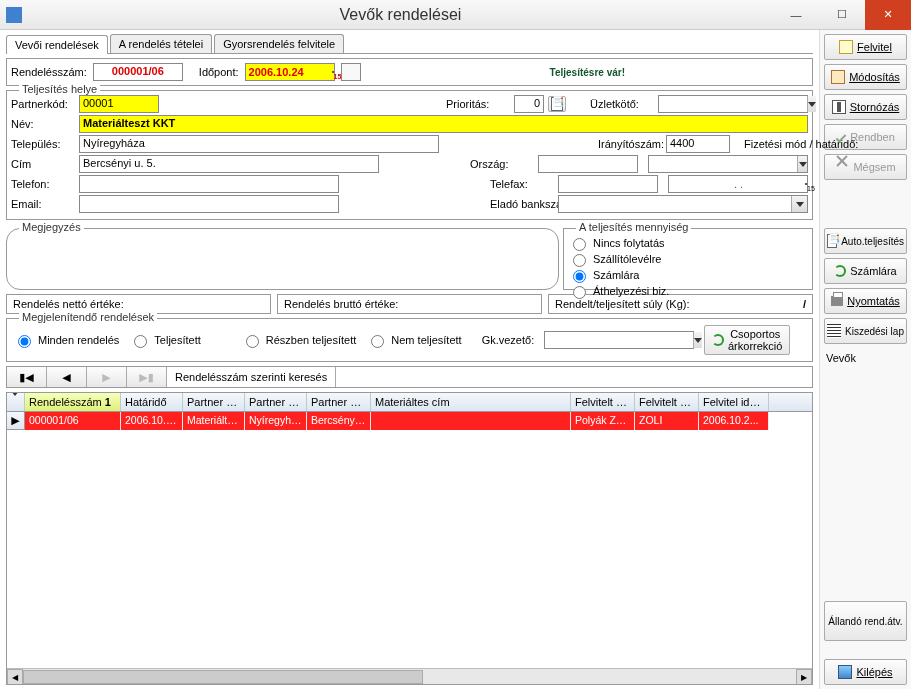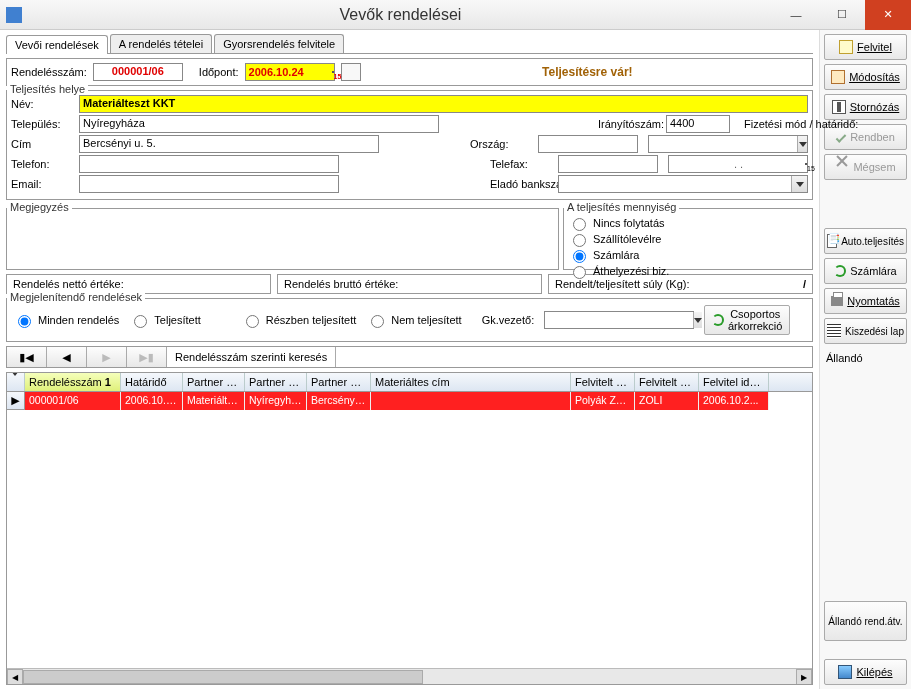--- a/index.html
+++ b/index.html
@@ -22,25 +22,25 @@
 .tabs { display:flex; border-bottom:1px solid #999; }
 .tab { padding: 3px 8px; border:1px solid #999; border-bottom:none; margin-right:2px; background:#eee; cursor:pointer; border-radius:3px 3px 0 0; }
 .tab.active { background:#fff; position:relative; top:1px; }
 
 
 .headrow { display:flex; align-items:center; gap:6px; border:1px solid #999; padding:4px; margin-top:4px; }
 .lbl { white-space:nowrap; }
 .input { border:1px solid #888; padding:1px 3px; height:18px; background:#fff; }
 .yellow { background:#ffff00 !important; }
 .red-bold { color:#e00000; font-weight:bold; }
-.red-text { color:#a16207; font-weight:bold; font-size:12px; }
+.red-text { color:#14532d; font-weight:bold; font-size:10px; }
 
 
 .groupbox { border:1px solid #999; margin-top:4px; padding:4px; position:relative; }
-.groupbox .legend { position:absolute; top:-8px; left:0; background:#fff; padding:0 3px; color:#333; }
+.groupbox .legend { position:absolute; top:-8px; left:12px; background:#fff; padding:0 3px; color:#333; }
 .row { display:flex; align-items:center; gap:4px; margin-bottom:2px; }
 .row .lbl { width: 64px; }
 .row .field-wide { flex:1; }
 
 
 .combo { display:flex; border:1px solid #888; height:18px; background:#fff; }
 .combo input { border:none; flex:1; padding:0 3px; outline:none; background:transparent; }
 .combo .arrow { width:16px; background:linear-gradient(#f4f4f4,#ddd); border-left:1px solid #aaa; display:flex; align-items:center; justify-content:center; }
 .arrow::after, .tri::after { content:""; border-left:4px solid transparent; border-right:4px solid transparent; border-top:5px solid #333; }
 
@@ -134,20 +134,35 @@
         <span>2006.10.24</span>
         <span class="ico date" style="margin-left:2px;"></span>
       </span>
       <span class="input" style="width:20px;background:#f8f8f8;"></span>
       <span style="flex:1;text-align:center;" class="red-text">Teljesítésre vár!</span>
     </div>
 
     <div class="groupbox">
       <span class="legend">Teljesítés helye</span>
 
+      <div class="row">
+        <span class="lbl">Partnerkód:</span>
+        <span class="input yellow" style="width:80px;">00001</span>
+        <span style="flex:1;"></span>
+        <span class="lbl">Prioritás:</span>
+        <span class="input" style="width:30px;text-align:right;">0</span>
+        <span class="btn" style="min-height:16px;padding:0 2px;width:18px;">
+            <span class="ico calc"></span>
+          </span>
+        <span class="lbl" style="margin-left:20px;">Üzletkötő:</span>
+        <div class="combo" style="width:150px;">
+            <input value="" style="">
+            <span class="arrow"></span>
+          </div>
+      </div>
 
       <div class="row">
         <span class="lbl">Név:</span>
         <span class="input yellow field-wide" style="font-weight:bold;">Materiálteszt KKT</span>
       </div>
 
       <div class="row">
         <span class="lbl">Település:</span>
         <span class="input" style="width:360px;">Nyíregyháza</span>
         <span style="flex:1;"></span>
@@ -186,21 +201,21 @@
         <span style="flex:1;"></span>
         <span class="lbl">Eladó bankszámla:</span>
         <div class="combo" style="width:250px;">
             <input value="" style="">
             <span class="arrow"></span>
           </div>
       </div>
     </div>
 
     <div style="display:flex;gap:4px;margin-top:4px;">
-      <div class="groupbox" style="flex:1;height:62px;">
+      <div class="groupbox" style="flex:1;height:62px;border-radius:14px;">
         <span class="legend">Megjegyzés</span>
         <textarea style="width: 100%; height: 48px; border: none; resize: none; outline: none;"></textarea>
       </div>
       <div class="groupbox" style="width:250px;height:62px;padding-top:6px;">
         <span class="legend">A teljesítés mennyiség</span>
         <div class="radioitem">
             <input type="radio" name="fq" style="">
             <span>Nincs folytatás</span>
           </div>
         <div class="radioitem">
@@ -331,21 +346,21 @@
         <span>Számlára</span>
       </div>
     <div class="btn">
         <span class="ico print"></span>
         <span style="text-decoration:underline;">Nyomtatás</span>
       </div>
     <div class="btn">
         <span class="ico list"></span>
         <span style="font-size:10px;">Kiszedési lap</span>
       </div>
-    <div style="padding:4px 2px;">Állandó</div>
+    <div style="padding:4px 2px;">Vevők</div>
     <div class="sidegap"></div>
     <div class="btn tall">
         <span style="font-size:10px;text-align:center;">Állandó rend.átv.</span>
       </div>
     <div style="height:10px;"></div>
     <div class="btn">
         <span class="ico exit"></span>
         <span style="text-decoration:underline;">Kilépés</span>
       </div>
   </div>

